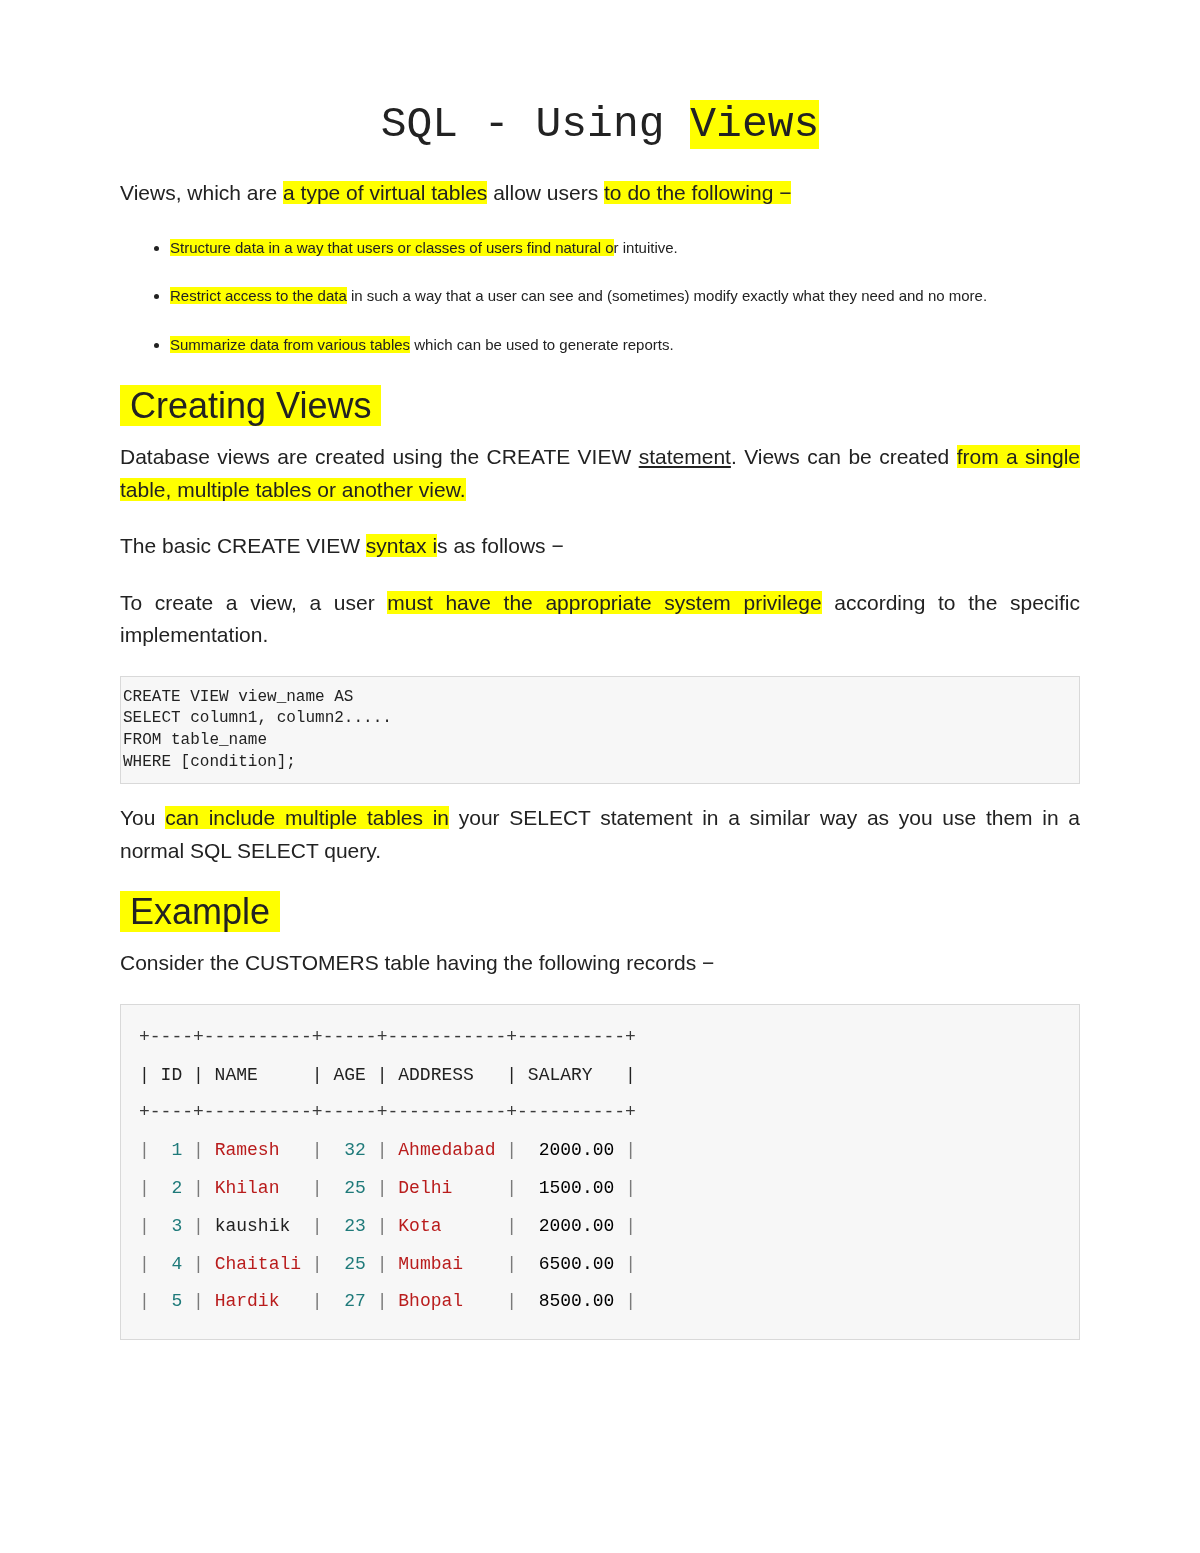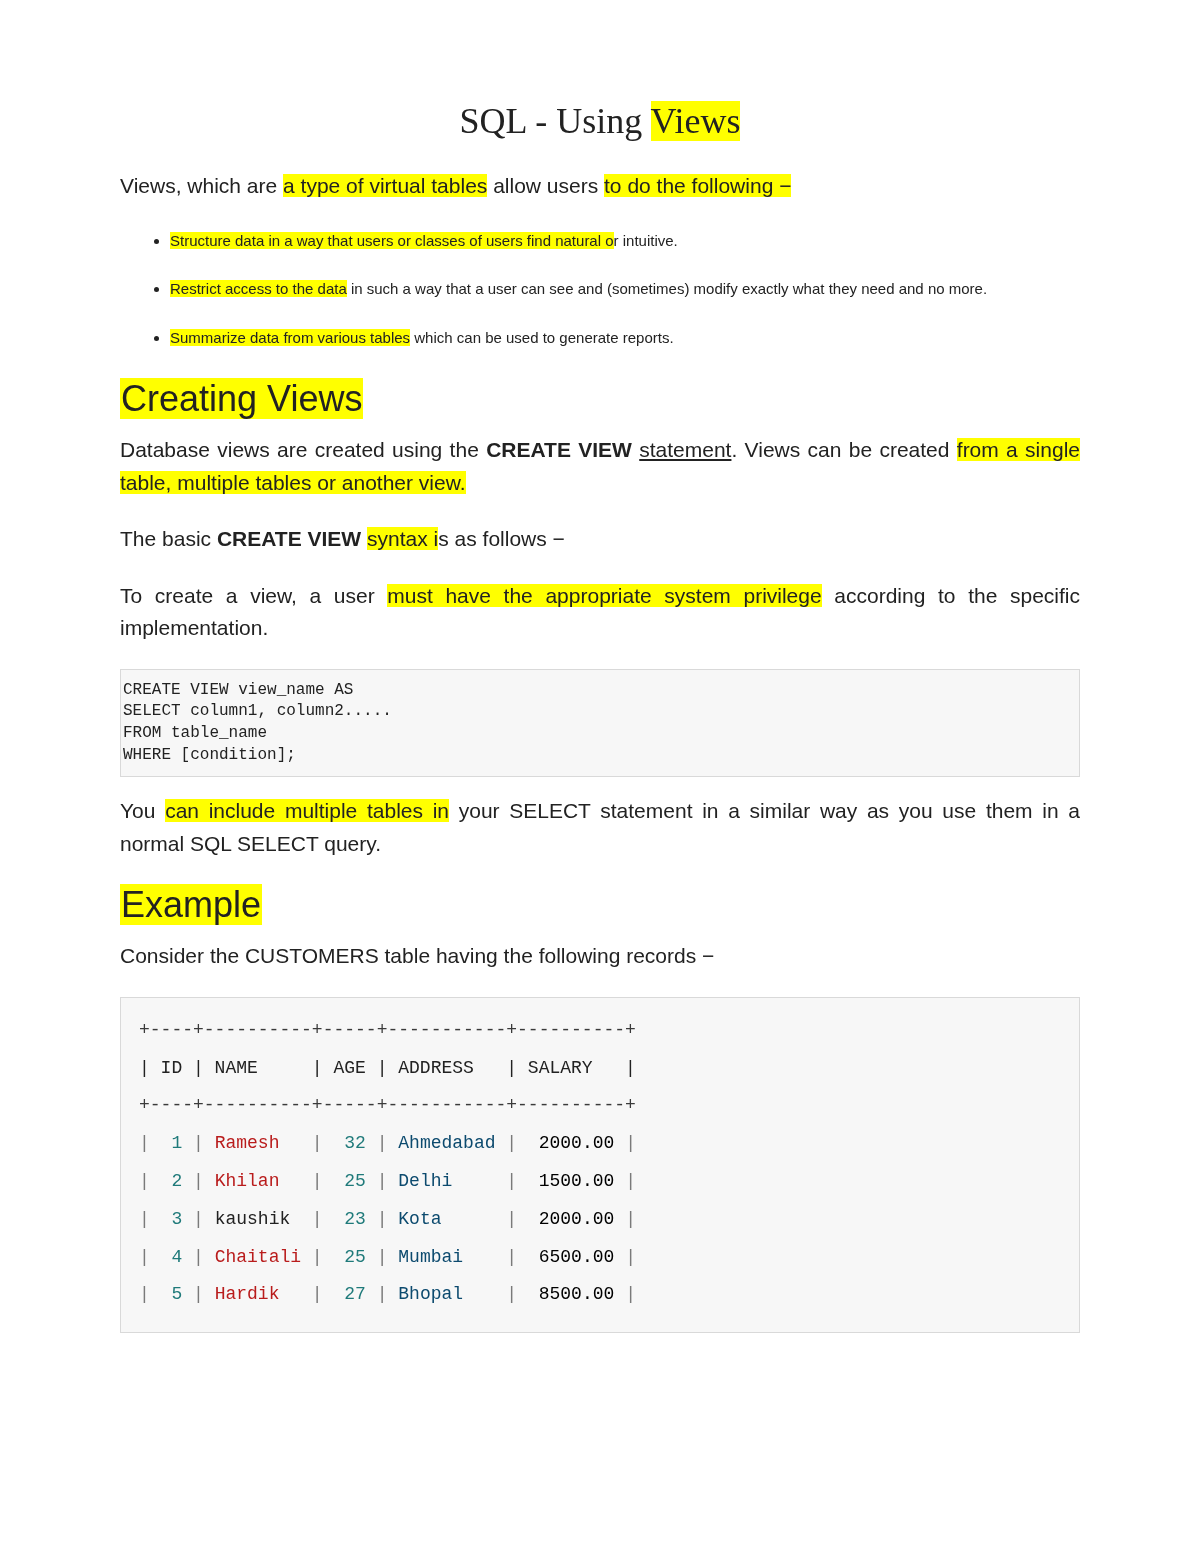--- a/index.html
+++ b/index.html
@@ -9,23 +9,23 @@
     font-family: Verdana, Geneva, sans-serif;
     color: #222;
   }
   .page {
     width: 1200px;
     min-height: 1553px;
     box-sizing: border-box;
     padding: 100px 120px 0 120px;
   }
   h1.title {
-    font-family: Liberation Serif, serif;
+    font-family: Liberation Mono, monospace;
     font-weight: 400;
-    font-size: 36px;
+    font-size: 43px;
     text-align: center;
     margin: 0 0 28px 0;
   }
   .hl {
     background: #ffff00;
   }
   p {
     font-size: 21px;
     line-height: 1.55;
     margin: 0 0 24px 0;
@@ -44,23 +44,23 @@
   ul li::marker {
     font-size: 16px;
   }
   h2.section {
     font-family: Arial, Helvetica, sans-serif;
     font-weight: 400;
     font-size: 36px;
     margin: 10px 0 14px 0;
   }
   h2.section .hl {
-    padding: 0 1px;
+    padding: 0 10px;
   }
-  .bold { font-weight: 700; }
+  .bold { font-weight: 400; }
   .und { text-decoration: underline; }
   pre.codebox {
     font-family: "Courier New", Courier, monospace;
     font-size: 16px;
     line-height: 1.35;
     background: #f7f7f7;
     border: 1px solid #d9d9d9;
     padding: 10px 2px;
     white-space: pre;
     margin: 0 0 18px 0;
@@ -71,21 +71,21 @@
     background: #f7f7f7;
     border: 1px solid #d9d9d9;
     padding: 14px 18px 18px 18px;
     line-height: 2.1;
     white-space: pre;
   }
   .sep-line { color: #3a3a3a; }
   .pipe { color: #7a7a7a; }
   .num-t { color: #1f7a7a; }
   .name-t { color: #b91c1c; }
-  .addr-t { color: #0c4a6e; }
+  .addr-t { color: #b91c1c; }
   .sal-t { color: #000000; }
 </style>
 </head>
 <body>
 
 <div class="page">
 
   <h1 class="title">
     <span>SQL - Using </span><span class="hl">Views</span>
   </h1>

